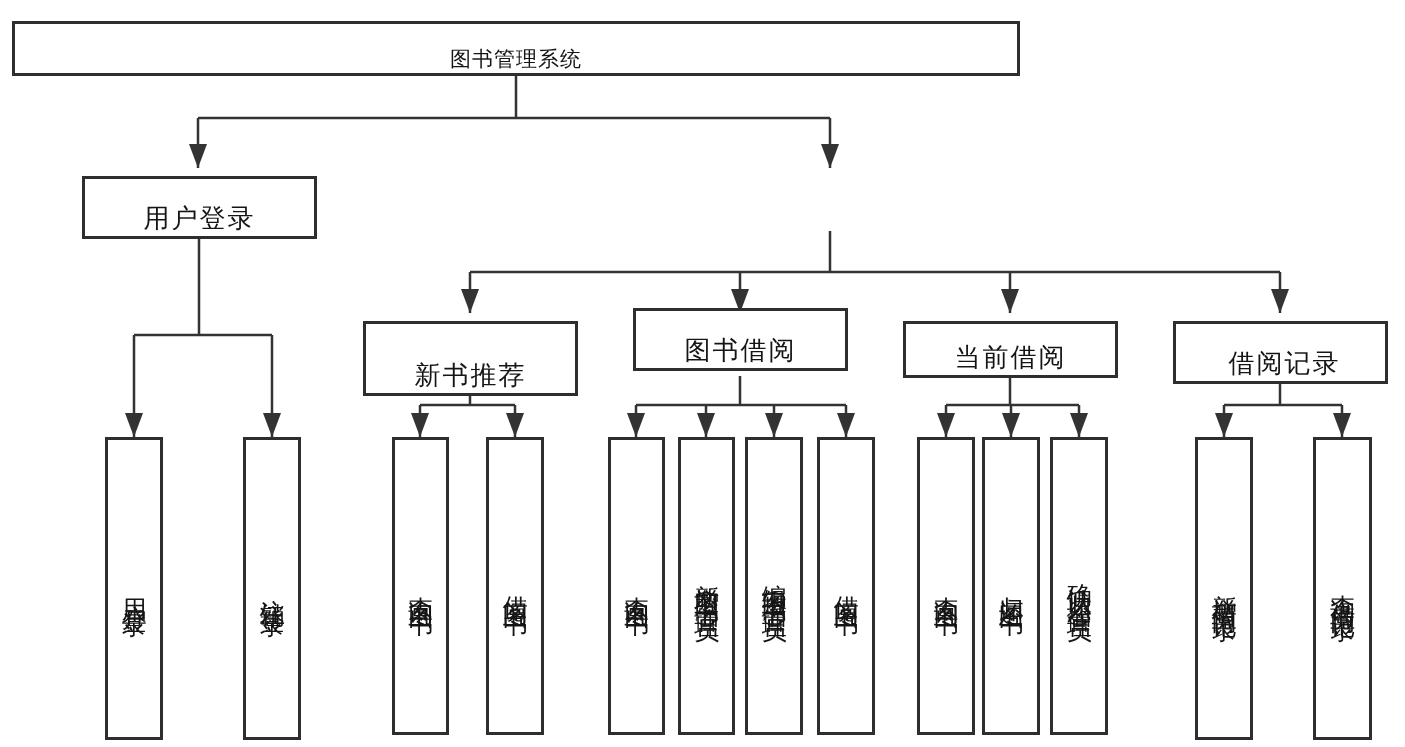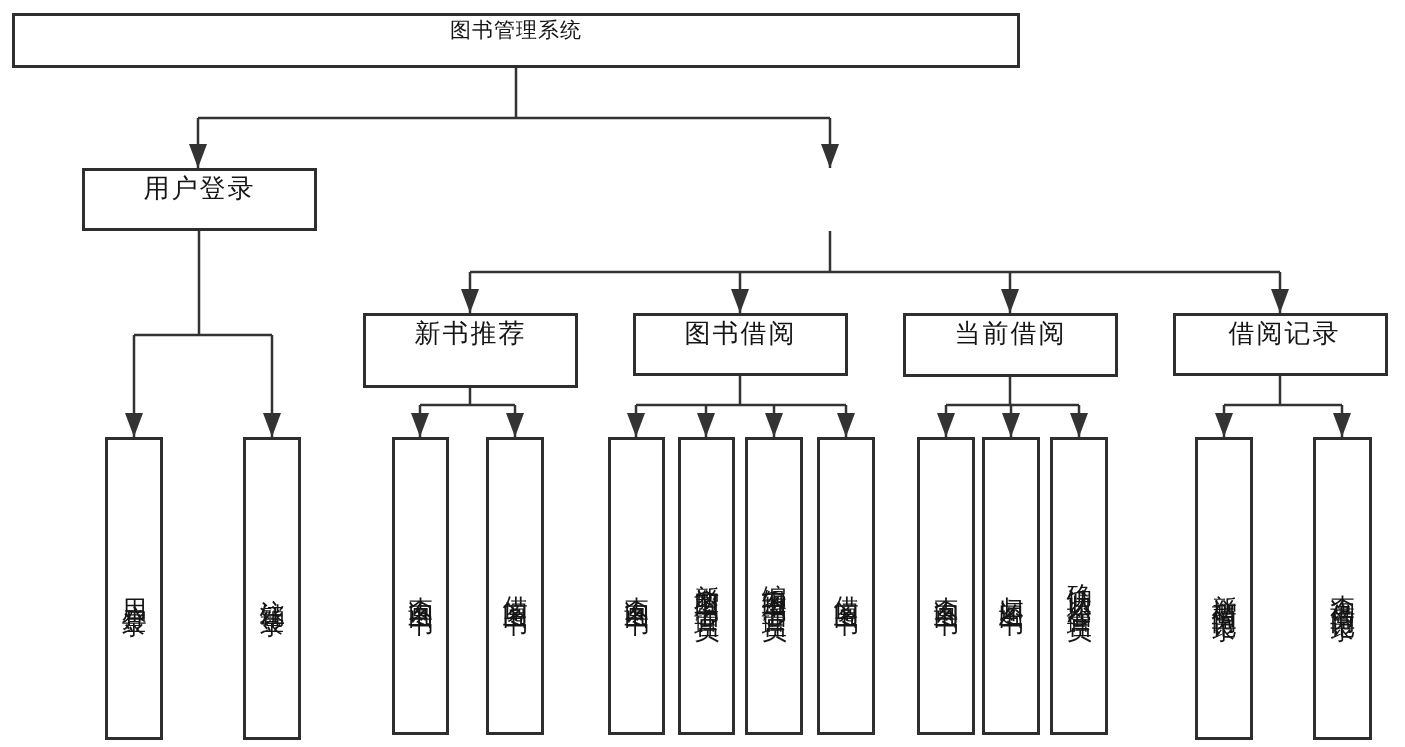--- a/index.html
+++ b/index.html
@@ -34,27 +34,28 @@
   #connectors polygon {
     fill: var(--line);
     stroke: none;
   }
   .node {
     position: absolute;
     box-sizing: border-box;
     border: 3px solid var(--border);
     background: var(--background);
     display: flex;
-    align-items: flex-start;
+    align-items: flex-end;
     justify-content: center;
     color: var(--text);
     z-index: 2;
     font-size: 26px;
     letter-spacing: 2px;
     white-space: nowrap;
+    margin-top: 8px;
   }
   .node.root {
     font-size: 21px;
     letter-spacing: 1px;
   }
   .leaf {
     position: absolute;
     box-sizing: border-box;
     border: 3px solid var(--border);
     background: var(--background);
@@ -127,24 +128,24 @@
     <span>图书管理系统</span>
   </div>
 
   <div class="node" style="left:82px; top:168px; width:235px; height:63px;">
     <span>用户登录</span>
   </div>
 
   <div class="node" style="left:363px; top:313px; width:215px; height:75px;">
     <span>新书推荐</span>
   </div>
-  <div class="node" style="left:633px; top:313px; width:215px; height:63px;">
+  <div class="node" style="left:633px; top:300px; width:215px; height:63px;">
     <span>图书借阅</span>
   </div>
-  <div class="node" style="left:903px; top:313px; width:215px; height:64px;">
+  <div class="node" style="left:903px; top:313px; width:215px; height:57px;">
     <span>当前借阅</span>
   </div>
   <div class="node" style="left:1173px; top:313px; width:215px; height:63px;padding-left:8px;">
     <span>借阅记录</span>
   </div>
 
   <div class="leaf" style="left:105px; top:437px; width:58px; height:303px;">
     <span>用户登录</span>
   </div>
   <div class="leaf" style="left:243px; top:437px; width:58px; height:303px;">

